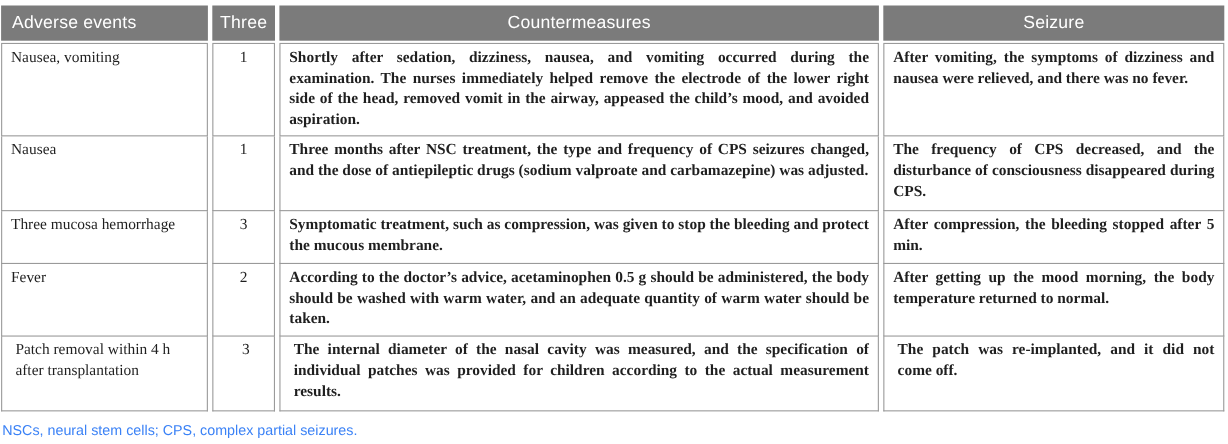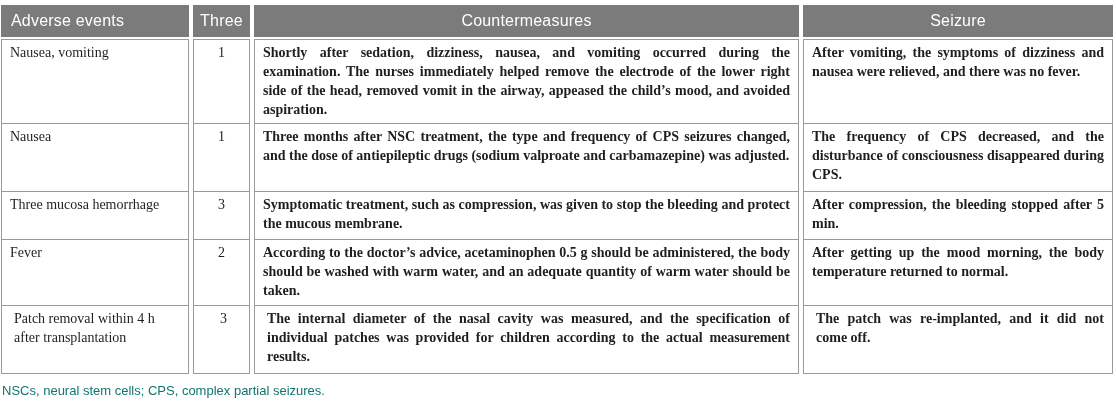--- a/index.html
+++ b/index.html
@@ -51,21 +51,21 @@
   .r2 { min-height: 68px; }
   .r3 { min-height: 48px; }
   .r4 { min-height: 66px; }
   .r5 { min-height: 68px; padding-left: 12px; }
 
   .footnote {
     margin-top: 9px;
     margin-left: 1px;
     font-family: "Liberation Sans", sans-serif;
     font-size: 13px;
-    color: #0f766e;
+    color: #3b82f6;
   }
 </style>
 </head>
 <body>
 
 <div class="page">
   <div class="grid">
 
     <div class="th th-left">Adverse events</div>
     <div class="th">Three</div>

